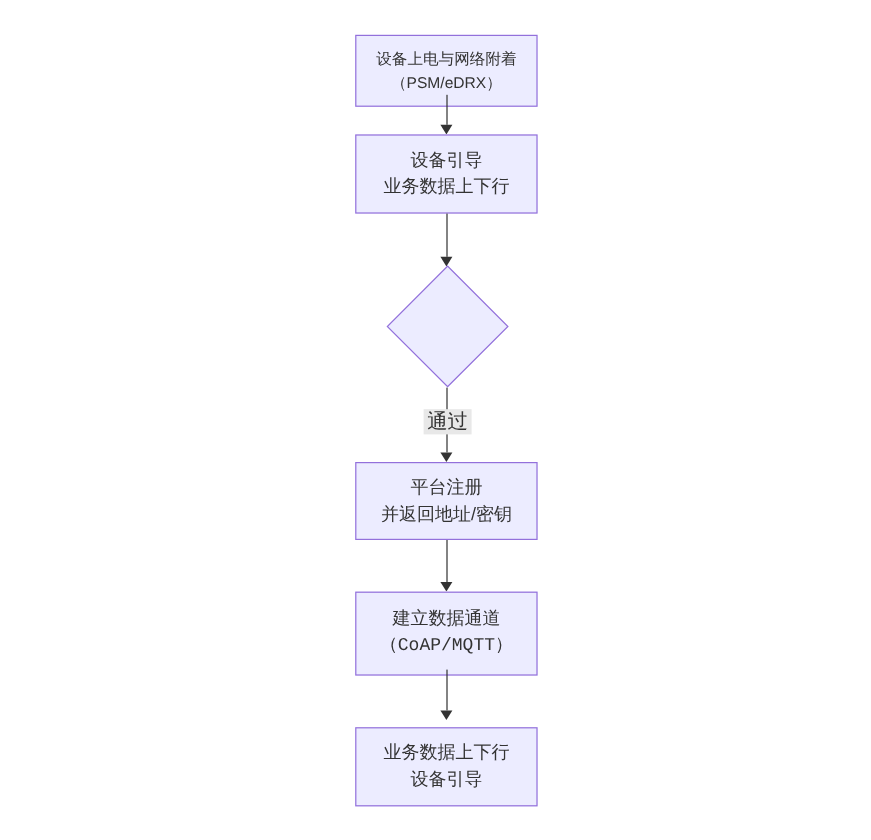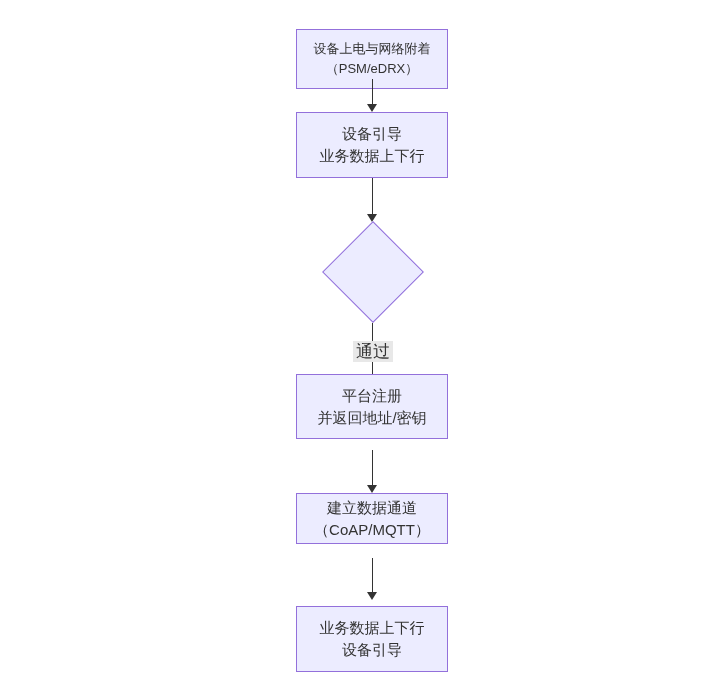--- a/index.html
+++ b/index.html
@@ -23,22 +23,22 @@
     flex-direction: column;
     align-items: center;
     justify-content: center;
     text-align: center;
     font-size: 15px;
     line-height: 22px;
   }
   .node .line { white-space: nowrap; }
   #node-power   { top: 19px;  height: 60px; font-size: 13px; line-height: 20px; margin-top: 10px; }
   #node-boot    { top: 112px; height: 66px; }
-  #node-reg     { top: 374px; height: 65px; }
-  #node-chan    { top: 493px; height: 51px; }
+  #node-reg     { top: 385px; height: 65px; }
+  #node-chan    { top: 493px; height: 70px; font-family: Liberation Mono, monospace; }
   #node-biz     { top: 606px; height: 66px; }
 
   .diamond-shape {
     position: absolute;
     left: 337px;
     top: 236px;
     width: 72px;
     height: 72px;
     box-sizing: border-box;
     transform: rotate(45deg);

